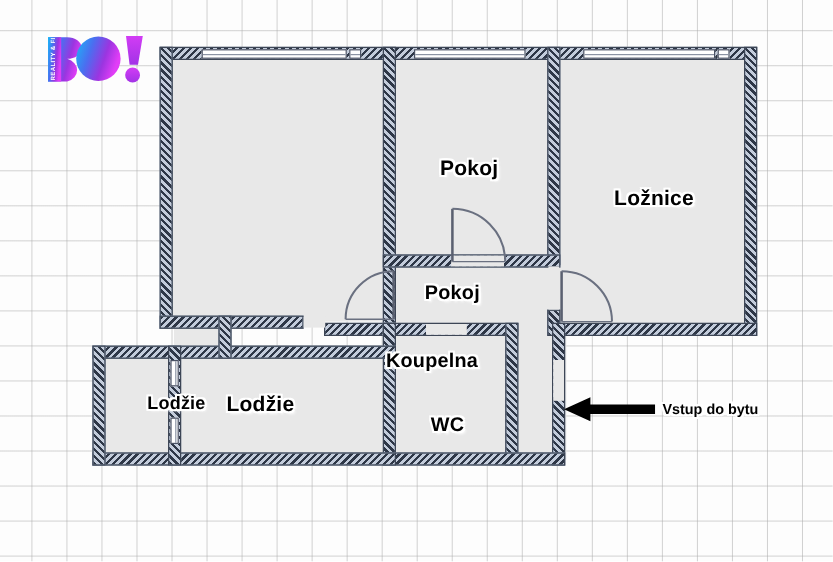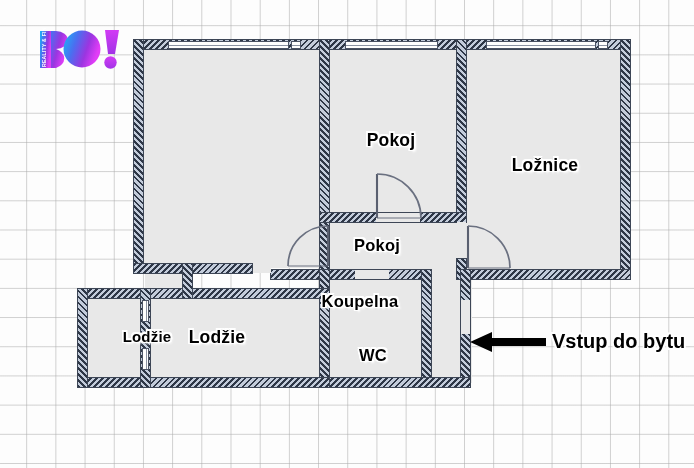--- a/index.html
+++ b/index.html
@@ -128,21 +128,21 @@
     position: absolute;
     z-index: 32;
     left: 470px;
     top: 330px;
     display: flex;
     align-items: center;
     gap: 6px;
   }
   #entrance-annot .arrow-wrap { line-height: 0; }
   #entrance-label {
-    font-size: 20px;
+    font-size: 12px;
     font-weight: bold;
     color: #000;
     white-space: nowrap;
     text-shadow:
       -1.6px -1.6px 0 #fff,  1.6px -1.6px 0 #fff,
       -1.6px  1.6px 0 #fff,  1.6px  1.6px 0 #fff,
       -1.6px 0 0 #fff, 1.6px 0 0 #fff,
       0 -1.6px 0 #fff, 0 1.6px 0 #fff;
     text-align: right;
   }

